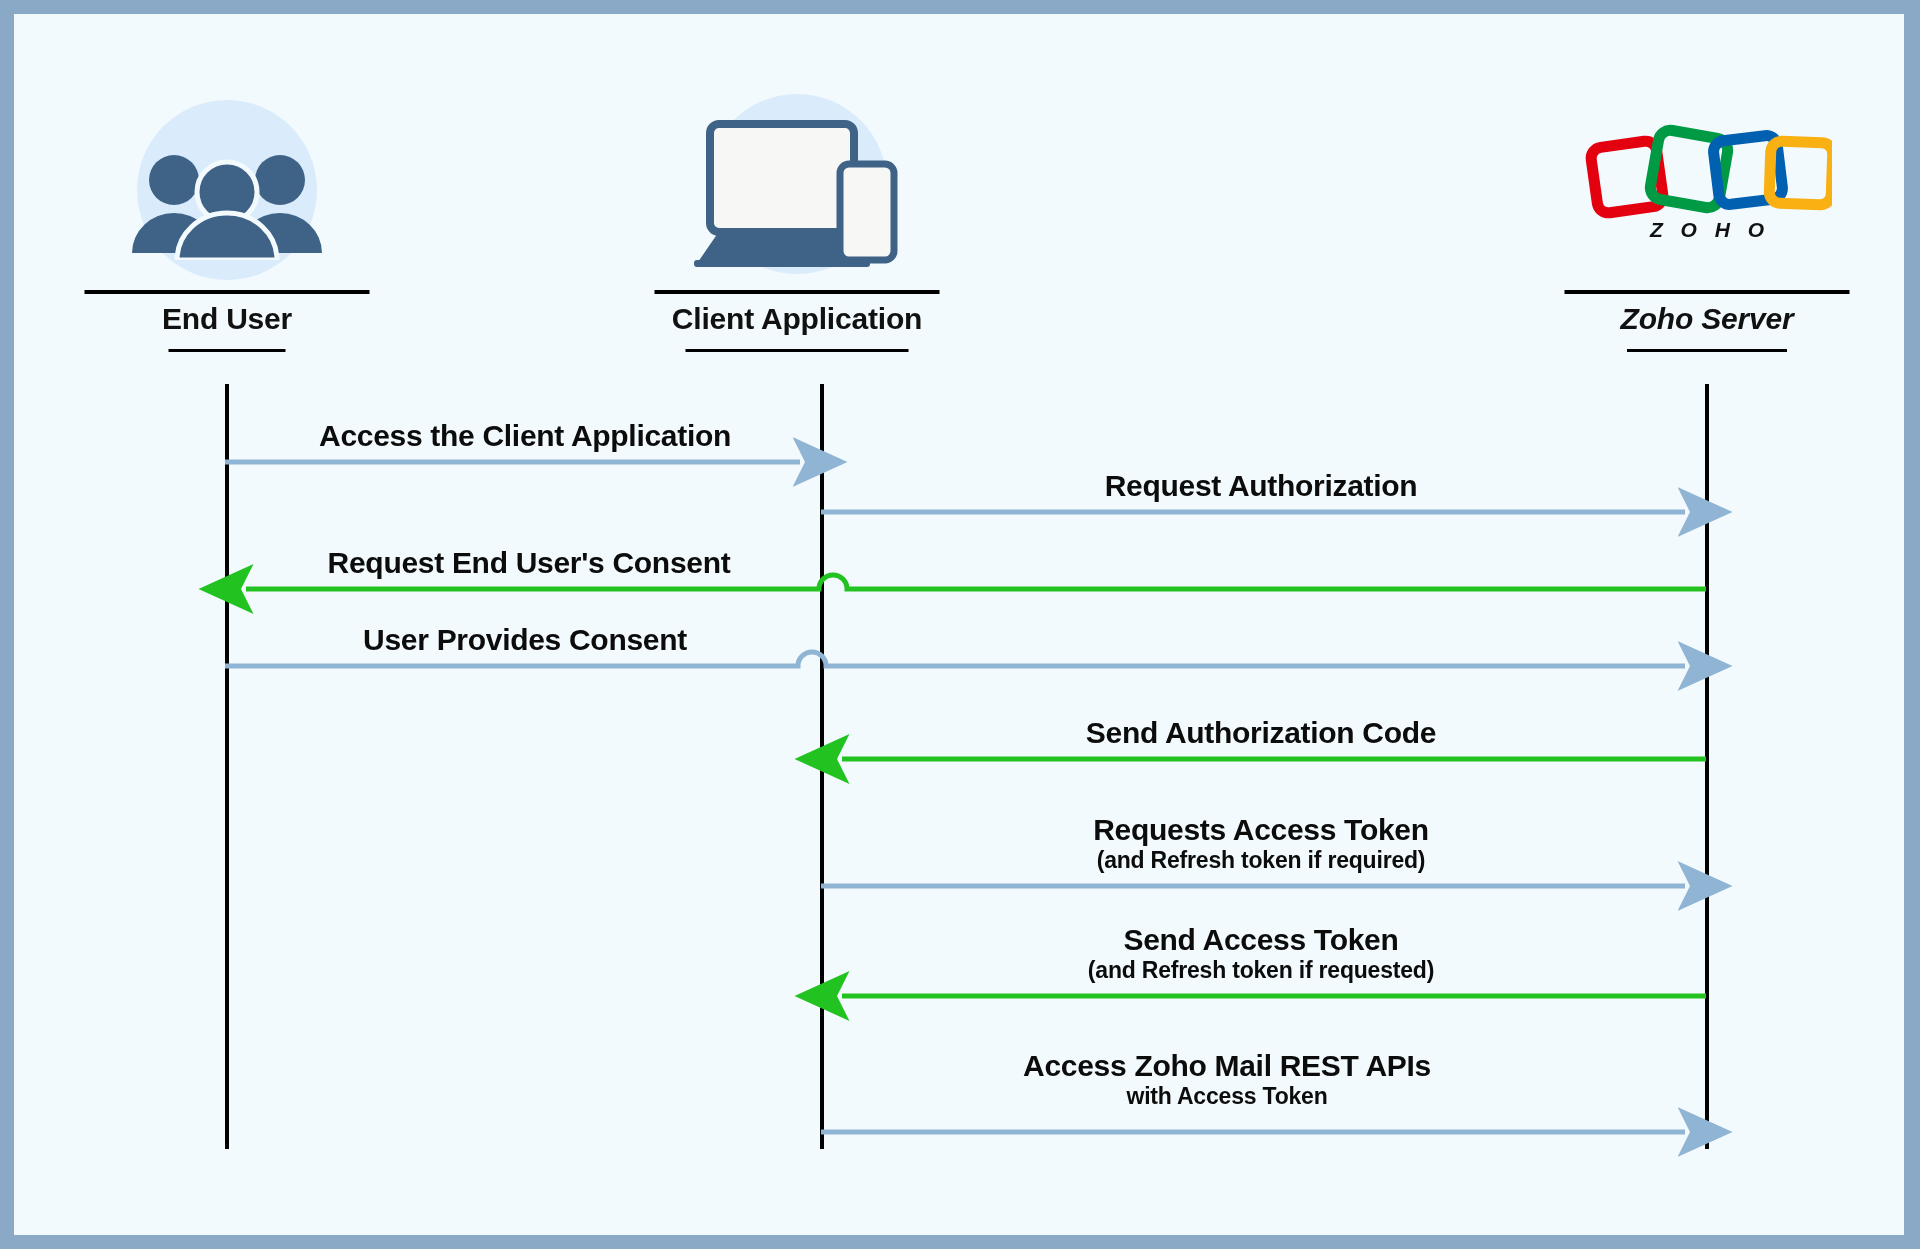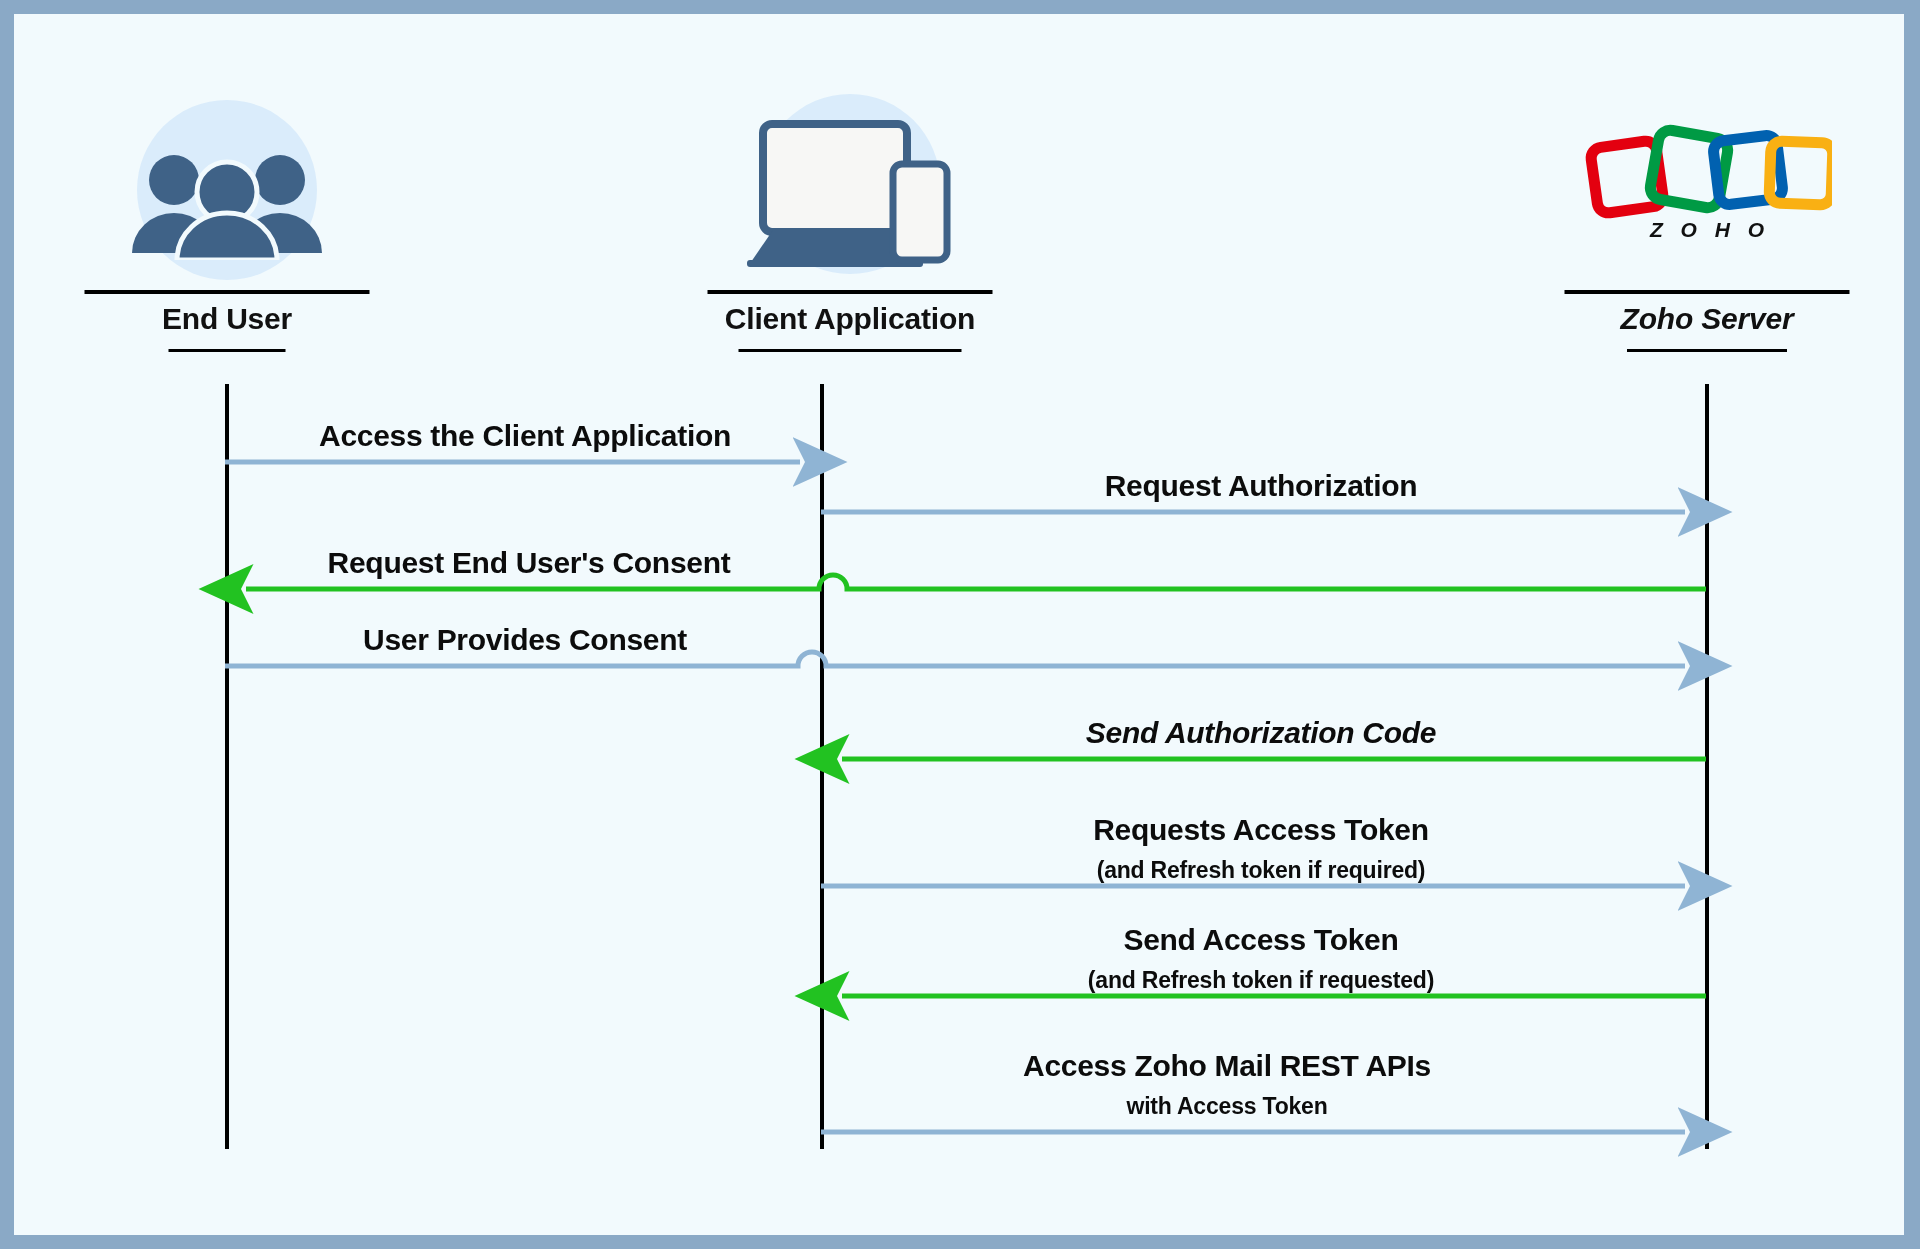--- a/index.html
+++ b/index.html
@@ -103,21 +103,21 @@
   
   .msg {
     position: absolute;
     text-align: center;
     font-weight: bold;
     color: #0c0c0c;
     white-space: nowrap;
     line-height: 1.06;
   }
   .msg .l1 { font-size: 30px; display:block; letter-spacing:-0.3px; }
-  .msg .l2 { font-size: 23px; display:block; letter-spacing:-0.2px; margin-top:12px;}
+  .msg .l2 { font-size: 23px; display:block; letter-spacing:-0.2px; margin-top:2px;}
 
   
   .people svg { display:block; }
 
   
   .zoho-wrap {
     position: absolute;
     left: 50%;
     top: 14px;
     transform: translateX(-50%);
@@ -144,21 +144,21 @@
             <circle cx="100" cy="42" r="30" fill="#3f6287" stroke="#f2fafd" stroke-width="5"></circle>
             <path d="M50 110 a50 47 0 0 1 100 0 z" fill="#3f6287" stroke="#f2fafd" stroke-width="5"></path>
           </svg>
         </div>
       </div>
       <div class="topbar"></div>
       <div class="alabel">End User</div>
       <div class="underbar"></div>
     </div>
 
-    <div class="actor" style="left:686px;">
+    <div class="actor" style="left:633px;">
       <div class="iconwrap">
         <div class="circle-bg" style="top:0px;"></div>
         <div style="position:absolute;left:50%;top:16px;transform:translateX(-50%);">
           <svg width="250" height="170" viewBox="0 0 250 170">
 
             <rect x="38" y="14" width="144" height="108" rx="9" ry="9" fill="#f7f7f5" stroke="#3f6287" stroke-width="8"></rect>
 
             <path d="M26 152 L48 120 L172 120 L194 152 Z" fill="#3f6287"></path>
             <rect x="22" y="150" width="176" height="7" rx="3" fill="#3f6287"></rect>
 
@@ -230,21 +230,21 @@
     </div>
 
     <div class="msg" style="left:215px; width:600px; top:533px;">
       <span class="l1">Request End User's Consent</span>
     </div>
 
     <div class="msg" style="left:211px; width:600px; top:610px;">
       <span class="l1">User Provides Consent</span>
     </div>
 
-    <div class="msg" style="left:807px; width:880px; top:703px;font-style:italic;">
+    <div class="msg" style="left:807px; width:880px; top:703px;">
       <span class="l1">Send Authorization Code</span>
     </div>
 
     <div class="msg" style="left:807px; width:880px; top:800px;">
       <span class="l1">Requests Access Token</span>
       <span class="l2">(and Refresh token if required)</span>
     </div>
 
     <div class="msg" style="left:807px; width:880px; top:910px;">
       <span class="l1">Send Access Token</span>

